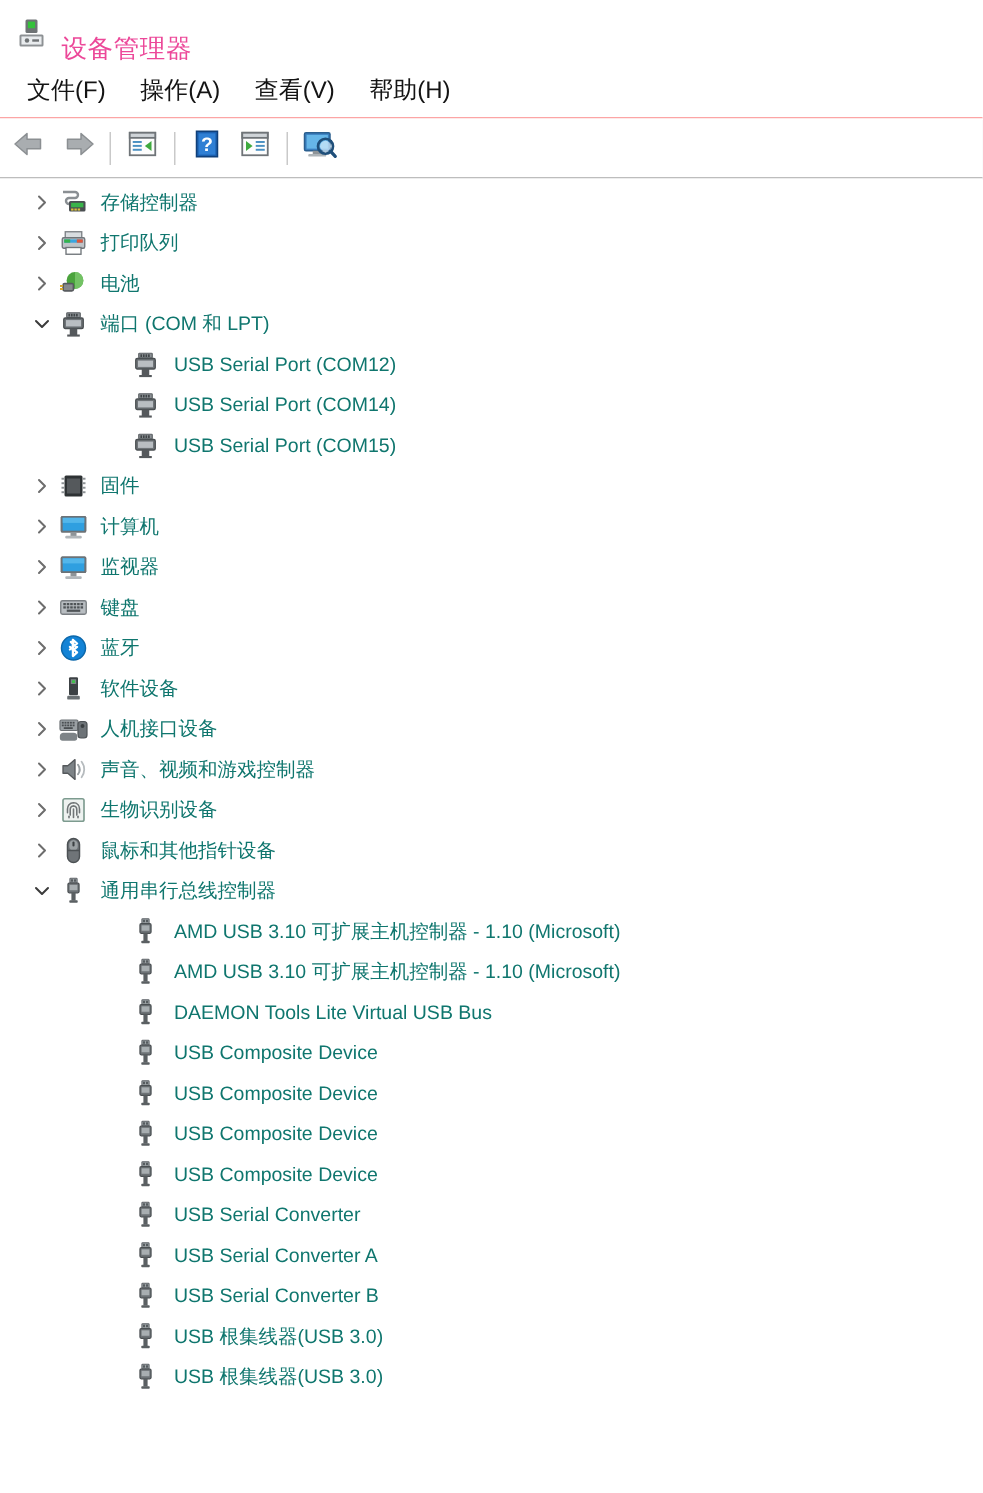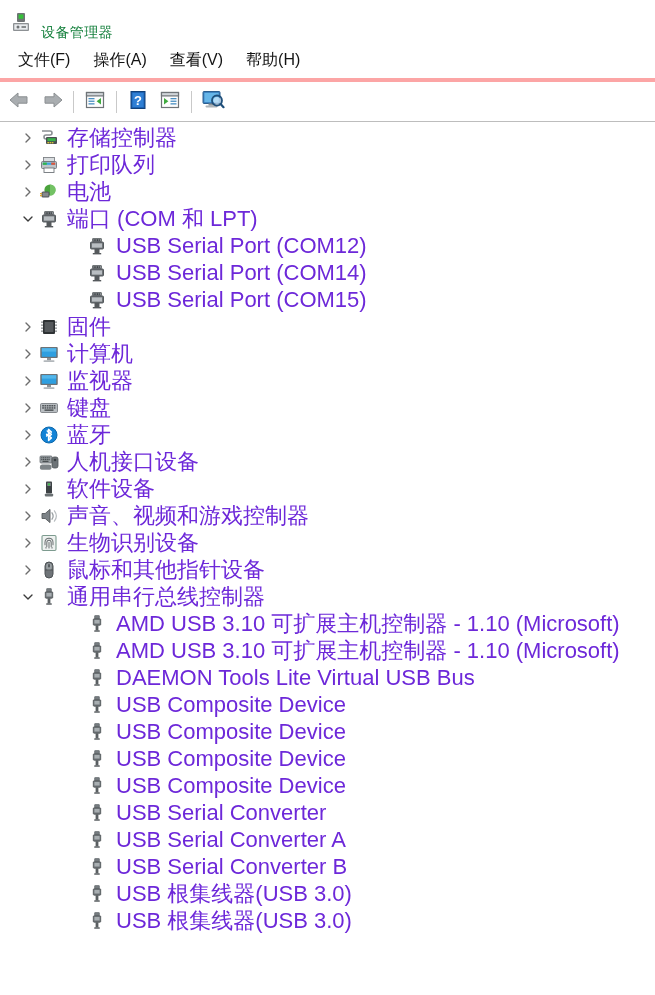--- a/index.html
+++ b/index.html
@@ -6,41 +6,41 @@
   body{
     width:655px;height:995px;overflow:hidden;background:#ffffff;
     font-family:"Liberation Sans","DejaVu Sans",sans-serif;
     color:#1a1a1a;-webkit-font-smoothing:antialiased;
   }
   .window{width:655px;height:995px;display:flex;flex-direction:column;background:#fff;position:relative;}
 
   
   .titlebar{height:44px;min-height:44px;display:flex;align-items:center;padding-left:10px;background:#ffffff;}
   .titlebar .tb-icon{width:22px;height:22px;margin-right:9px;flex:0 0 auto;position:relative;}
-  .title-text{font-size:14px;color:#15803d;letter-spacing:.4px;margin-top:21px;}
+  .title-text{font-size:17px;color:#ec4899;letter-spacing:.4px;margin-top:21px;}
 
   
   .menubar{height:34px;min-height:34px;display:flex;align-items:center;padding-left:9px;background:#fff;
-           border-bottom:4px solid #fca5a5;}
+           border-bottom:1px solid #fca5a5;}
   .menu-item{font-size:16px;color:#141414;padding:2px 9px 3px 9px;margin-right:5px;cursor:default;border-radius:2px;}
 
   
   .toolbar{height:39px;min-height:39px;display:flex;align-items:center;padding-left:4px;background:#fff;
            border-bottom:1px solid #bdbdbd;box-shadow:0 1px 0 #f0f0f0;}
   .tb-btn{width:32px;height:30px;display:flex;align-items:center;justify-content:center;border-radius:2px;cursor:default;}
   .tb-sep{width:1px;height:22px;background:#c9c9c9;margin:0 5px;}
 
   
   .tree{flex:1 1 auto;overflow:hidden;background:#fff;padding-top:2px;position:relative;}
   .row{height:27px;display:flex;align-items:center;white-space:nowrap;cursor:default;}
   .chev{width:20px;min-width:20px;display:flex;align-items:center;justify-content:center;
         font-size:13px;color:#6d6d6d;line-height:1;}
   .chev svg{display:block;}
   .ico{width:22px;min-width:22px;height:20px;position:relative;margin-right:7px;display:flex;align-items:center;justify-content:center;}
-  .lbl{font-size:22px;color:#6d28d9;line-height:20px;}
+  .lbl{font-size:13px;color:#0f766e;line-height:20px;}
   .depth1{padding-left:18px;}
   .depth2{padding-left:66px;}
   .depth2 .ico{margin-right:8px;}
 
   
   .clip-row{height:22px;overflow:hidden;}
 </style>
 </head>
 <body>
 
@@ -364,20 +364,36 @@
         </span>
         <span class="ico">
           <svg width="20" height="20" viewBox="0 0 20 20">
             <circle cx="10" cy="10" r="8" fill="#1383d6"></circle>
             <circle cx="10" cy="10" r="8" fill="none" stroke="#0d68ab" stroke-width="1"></circle>
             <path d="M8.2 6 L12.4 9.3 L9.6 11.6 L9.6 4.6 L12.4 7 L7.6 11" fill="none" stroke="#ffffff" stroke-width="1.5" stroke-linejoin="round" stroke-linecap="round"></path>
             <path d="M9.6 4.6 L9.6 15.4 L12.4 12.9 L7.6 9.3" fill="none" stroke="#ffffff" stroke-width="1.5" stroke-linejoin="round" stroke-linecap="round"></path>
           </svg>
         </span>
         <span class="lbl">蓝牙</span>
+      </div>
+      <div class="row depth1">
+        <span class="chev">
+          <svg width="10" height="12" viewBox="0 0 10 12">
+            <path d="M3 2 L7 6 L3 10" fill="none" stroke="#6d6d6d" stroke-width="1.35" stroke-linecap="round" stroke-linejoin="round"></path>
+          </svg>
+        </span>
+        <span class="ico">
+          <svg width="20" height="20" viewBox="0 0 20 20">
+            <rect x="7" y="2.5" width="6" height="12" rx=".8" fill="#3c4144"></rect>
+            <rect x="8.2" y="3.8" width="3.6" height="3.2" fill="#7f8588"></rect>
+            <rect x="9" y="4.5" width="2" height="1.8" fill="#3ec24a"></rect>
+            <rect x="5.8" y="14.8" width="8.4" height="2.6" rx=".8" fill="#6a7073"></rect>
+          </svg>
+        </span>
+        <span class="lbl">软件设备</span>
       </div>
       <div class="row depth1">
         <span class="chev">
           <svg width="10" height="12" viewBox="0 0 10 12">
             <path d="M3 2 L7 6 L3 10" fill="none" stroke="#6d6d6d" stroke-width="1.35" stroke-linecap="round" stroke-linejoin="round"></path>
           </svg>
         </span>
         <span class="ico">
           <svg width="20" height="20" viewBox="0 0 20 20">
             <rect x="1" y="4" width="12" height="7" rx="1" fill="#9aa0a4" stroke="#6b7074" stroke-width=".8"></rect>
@@ -402,36 +418,20 @@
         <span class="lbl">人机接口设备</span>
       </div>
       <div class="row depth1">
         <span class="chev">
           <svg width="10" height="12" viewBox="0 0 10 12">
             <path d="M3 2 L7 6 L3 10" fill="none" stroke="#6d6d6d" stroke-width="1.35" stroke-linecap="round" stroke-linejoin="round"></path>
           </svg>
         </span>
         <span class="ico">
           <svg width="20" height="20" viewBox="0 0 20 20">
-            <rect x="7" y="2.5" width="6" height="12" rx=".8" fill="#3c4144"></rect>
-            <rect x="8.2" y="3.8" width="3.6" height="3.2" fill="#7f8588"></rect>
-            <rect x="9" y="4.5" width="2" height="1.8" fill="#3ec24a"></rect>
-            <rect x="5.8" y="14.8" width="8.4" height="2.6" rx=".8" fill="#6a7073"></rect>
-          </svg>
-        </span>
-        <span class="lbl">软件设备</span>
-      </div>
-      <div class="row depth1">
-        <span class="chev">
-          <svg width="10" height="12" viewBox="0 0 10 12">
-            <path d="M3 2 L7 6 L3 10" fill="none" stroke="#6d6d6d" stroke-width="1.35" stroke-linecap="round" stroke-linejoin="round"></path>
-          </svg>
-        </span>
-        <span class="ico">
-          <svg width="20" height="20" viewBox="0 0 20 20">
             <path d="M3 7.5 h3.2 L11 3.4 v13.2 L6.2 12.5 H3 Z" fill="#7d8387" stroke="#55595c" stroke-width=".9" stroke-linejoin="round"></path>
             <path d="M13 6.8 a5.5 5.5 0 0 1 0 6.4" fill="none" stroke="#9aa0a3" stroke-width="1.3" stroke-linecap="round"></path>
             <path d="M15.4 4.8 a8.6 8.6 0 0 1 0 10.4" fill="none" stroke="#b6bbbe" stroke-width="1.2" stroke-linecap="round"></path>
           </svg>
         </span>
         <span class="lbl">声音、视频和游戏控制器</span>
       </div>
       <div class="row depth1">
         <span class="chev">
           <svg width="10" height="12" viewBox="0 0 10 12">

